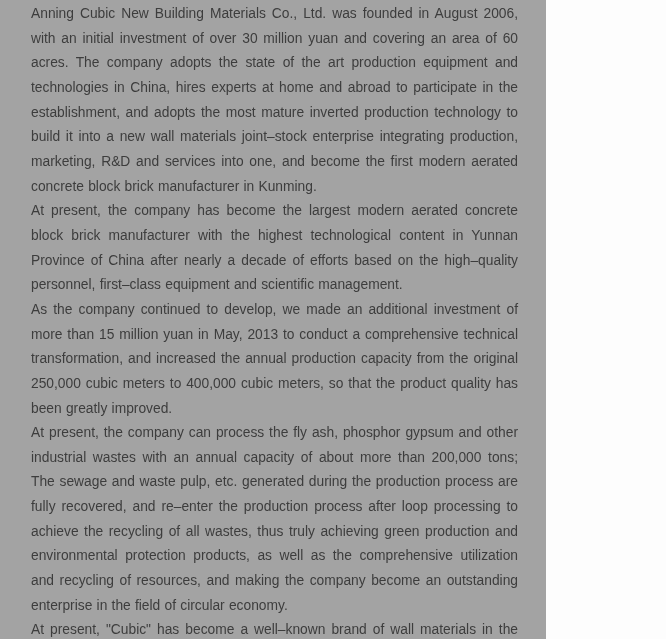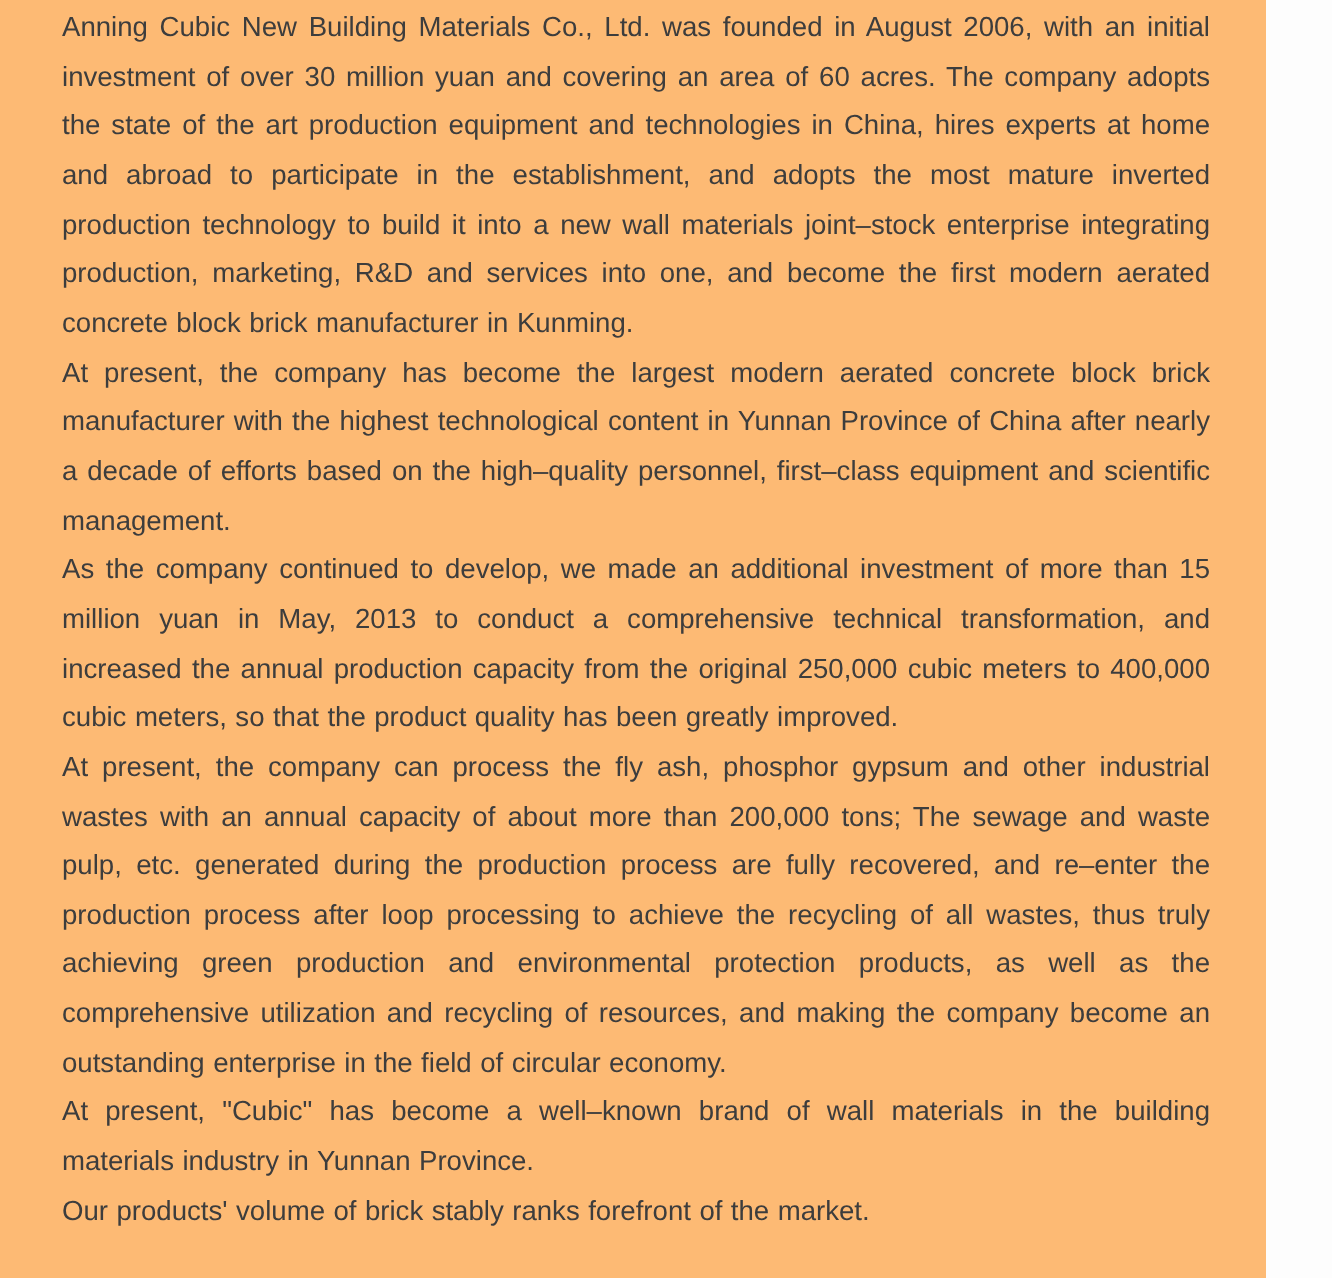--- a/index.html
+++ b/index.html
@@ -5,24 +5,24 @@
   html, body {
     margin: 0;
     padding: 0;
     width: 666px;
     height: 639px;
     overflow: hidden;
     background: #fdfdfd;
   }
   .page {
     box-sizing: border-box;
-    width: 633px;
+    width: 546px;
     height: 639px;
     padding: 2px 28px 0 31px;
-    background: #fdba74;
+    background: #a3a3a3;
     font-family: "Liberation Sans", "DejaVu Sans", sans-serif;
     font-size: 13.8px;
     line-height: 24.65px;
     color: #3d3d3d;
     text-align: justify;
     -webkit-font-smoothing: antialiased;
   }
   .page p {
     margin: 0;
     padding: 0;

